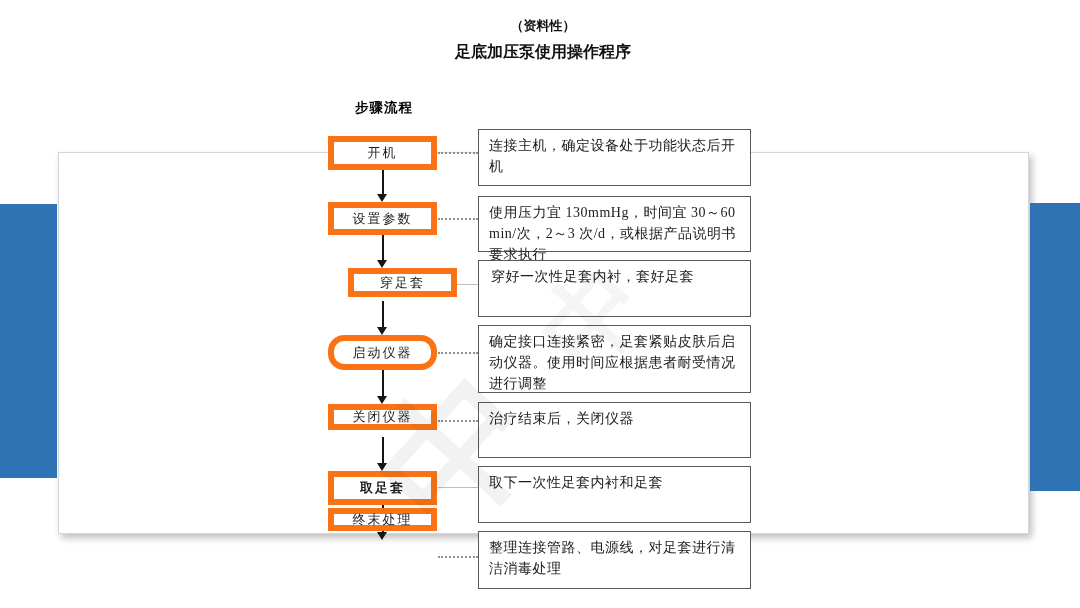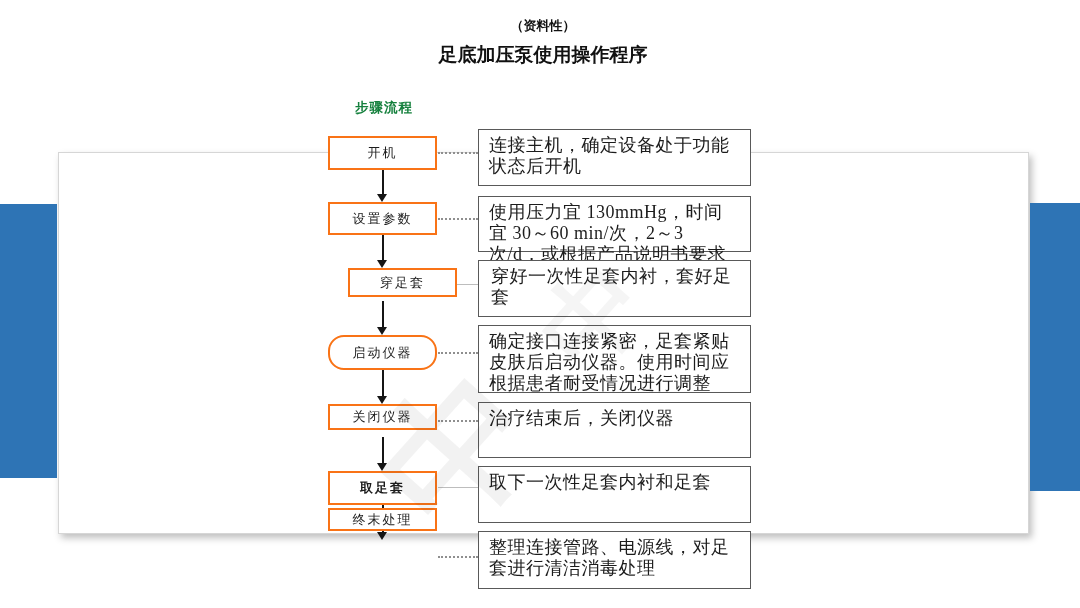--- a/index.html
+++ b/index.html
@@ -20,38 +20,38 @@
     box-shadow:3px 4px 7px rgba(0,0,0,0.25);
     z-index:1;
   }
   
   .title-block {
     position:absolute; left:343px; top:17px; width:400px;
     text-align:center; font-weight:bold; color:#111; z-index:4;
   }
   .t1 { font-size:14px; letter-spacing:1px; margin-bottom:6px; }
   .t2 { font-size:13px; margin-bottom:7px; }
-  .t3 { font-size:19px; }
+  .t3 { font-size:16px; }
   
   .col-header {
     position:absolute; top:99px; font-weight:bold; font-size:13.5px;
-    color:#15803d; text-align:center; z-index:4; letter-spacing:1px;
+    color:#000000; text-align:center; z-index:4; letter-spacing:1px;
   }
   .ch-left  { left:330px; width:108px; }
   .ch-right { left:478px; width:272px; }
   
   .flow-box {
     position:absolute; left:328px; width:109px; background:#fff;
-    border:2px solid #f97316; display:flex; align-items:center;
+    border:6px solid #f97316; display:flex; align-items:center;
     justify-content:center; font-size:13px; letter-spacing:2px;
     box-sizing:border-box; z-index:4;
   }
   .note-box {
     position:absolute; left:478px; width:273px; background:#fff;
-    border:1px solid #595959; font-size:18px; line-height:21px;
+    border:1px solid #595959; font-size:14px; line-height:21px;
     padding:5px 10px 0 10px; box-sizing:border-box; z-index:4;
     letter-spacing:0.5px;
   }
   .conn { position:absolute; left:438px; width:40px; height:0; z-index:3; }
   .conn-dotted { border-top:2px dotted #8f8f8f; }
   .conn-solid  { border-top:1px solid #bdbdbd; }
   .v-line { position:absolute; left:382px; width:1.5px; background:#151515; z-index:3; }
   .arrow-head {
     position:absolute; left:377px; width:0; height:0;
     border-left:5px solid transparent; border-right:5px solid transparent;

